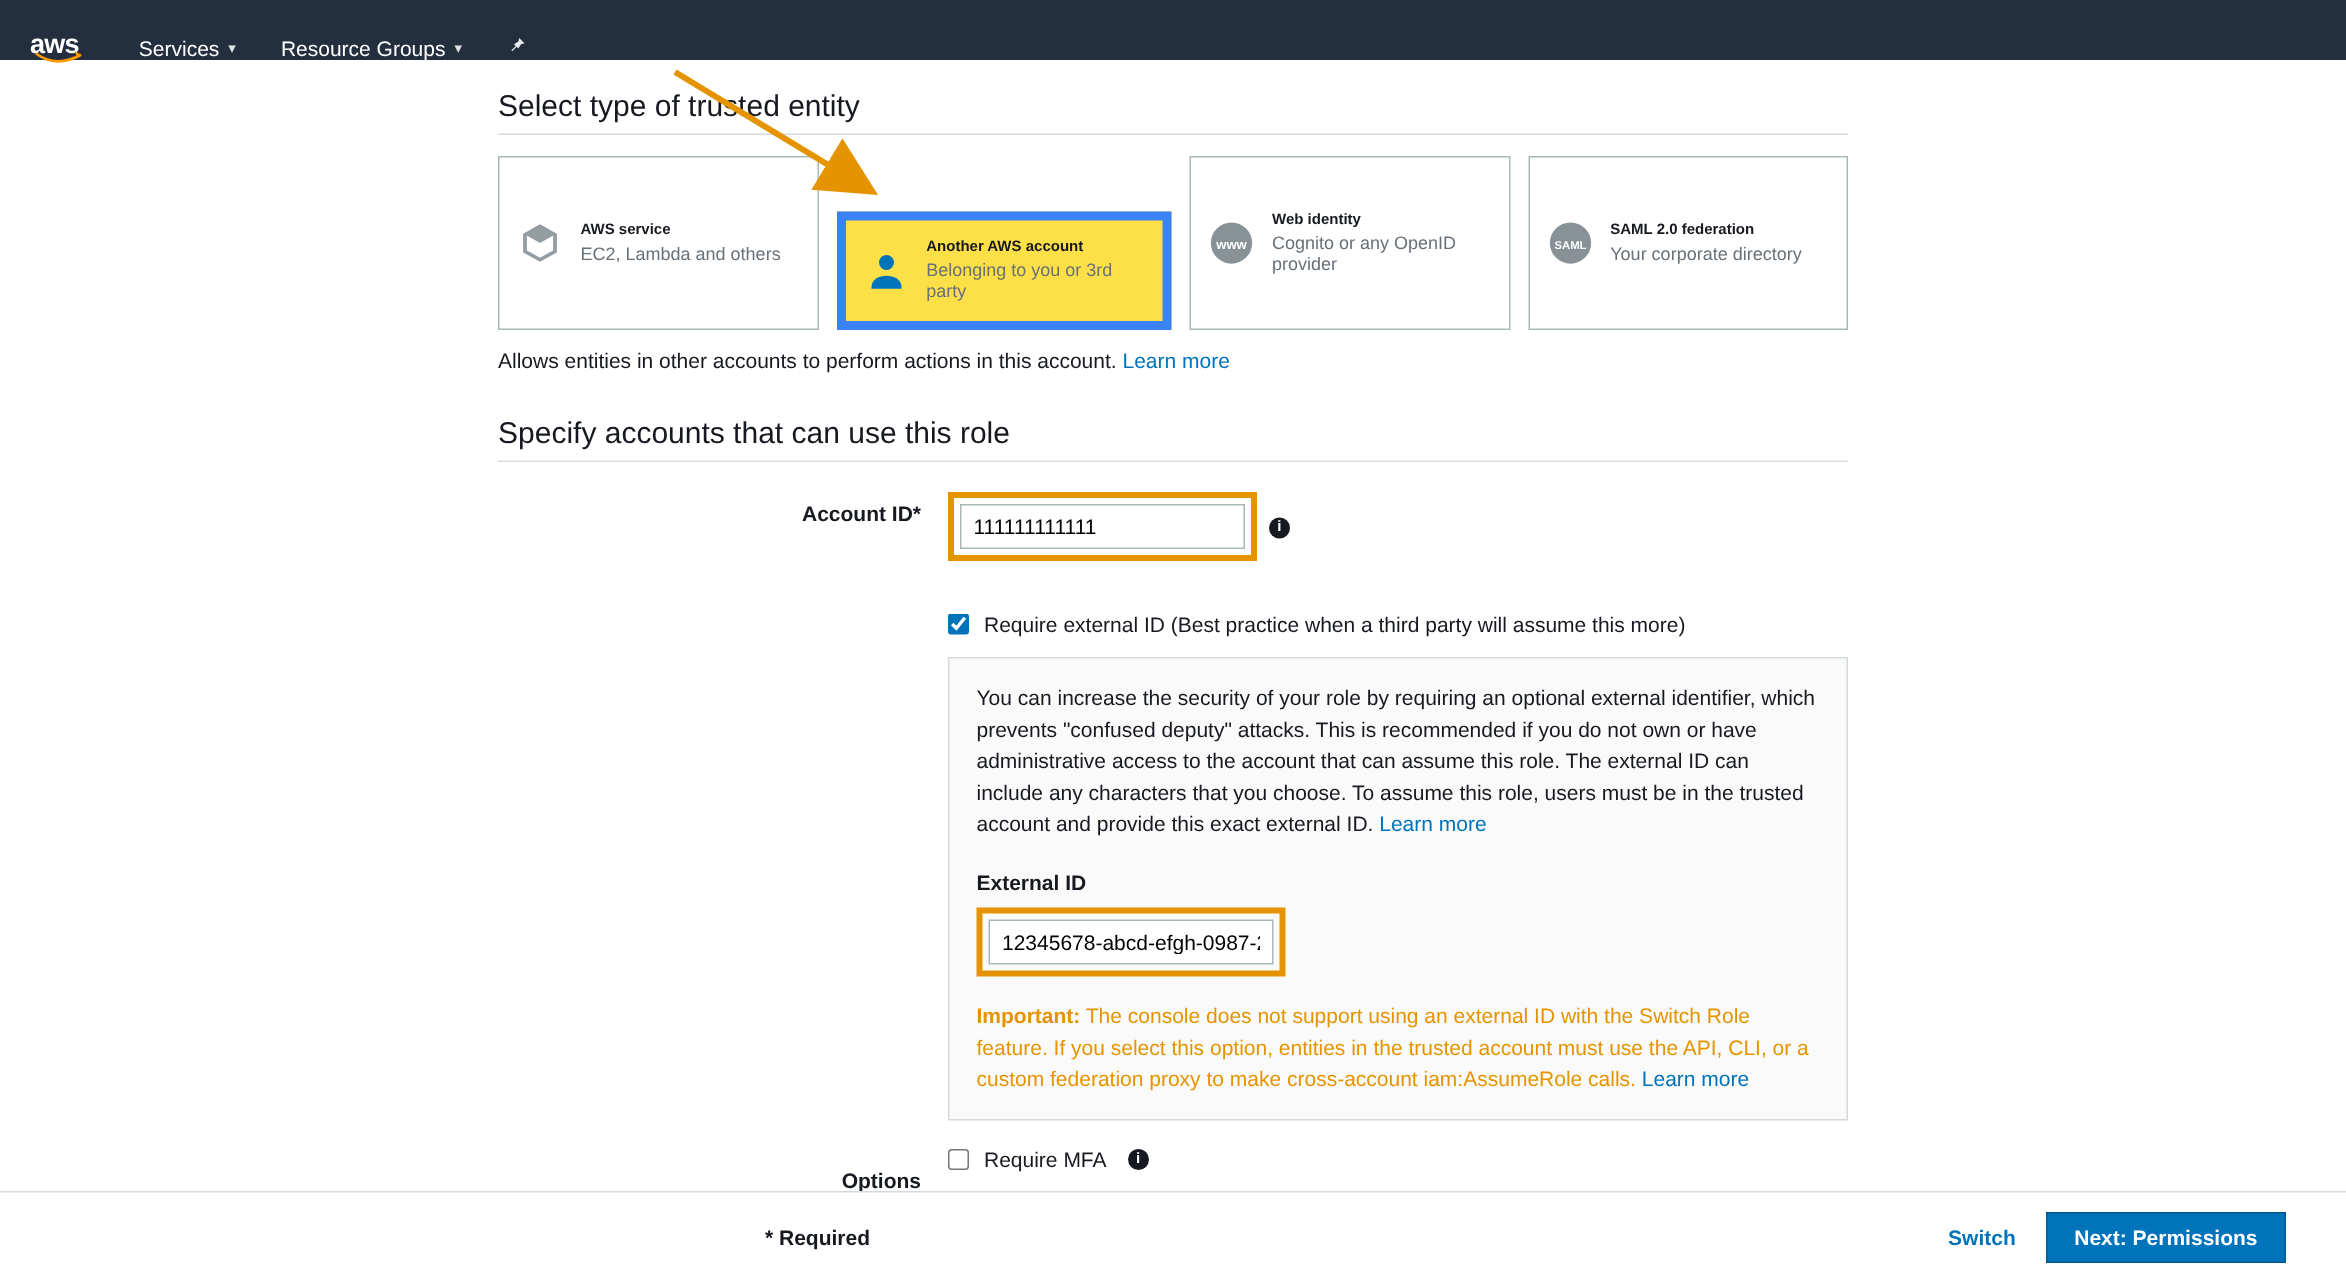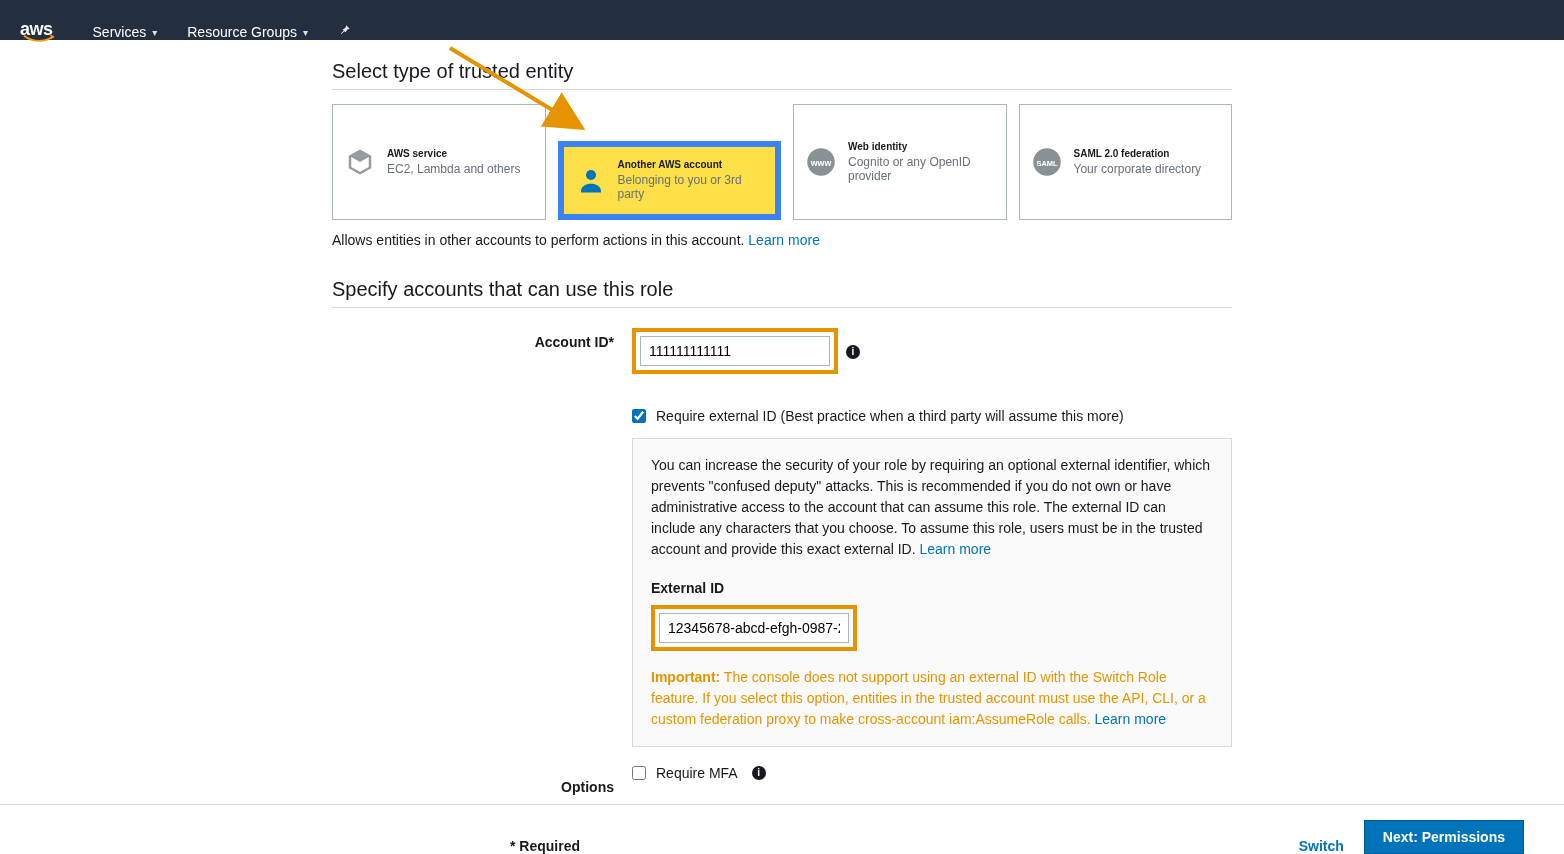--- a/index.html
+++ b/index.html
@@ -54,21 +54,21 @@
 .panel { border: 1px solid #d5dbdb; background: #fafafa; padding: 16px 18px; font-size: 14px; color: #16191f; line-height: 1.5; }
 .panel a { color: #0073bb; text-decoration: none; }
 .panel .ext-label { font-weight: 700; margin-top: 18px; margin-bottom: 6px; display: block; }
 .panel .important { color: #e59400; margin-top: 16px; }
 .panel .important b { font-weight: 700; }
 
 
 .arrow-overlay { position: absolute; pointer-events: none; }
 
 
-.footer { position: fixed; bottom: 0; left: 0; right: 0; border-top: 1px solid #d5dbdb; background: #fff; height: 50px; display: flex; align-items: flex-end; padding: 0 40px 0 0; }
+.footer { position: fixed; bottom: 0; left: 0; right: 0; border-top: 1px solid #d5dbdb; background: #fff; height: 60px; display: flex; align-items: center; padding: 0 40px 0 0; }
 .footer .req { margin-left: 510px; font-weight: 700; font-size: 14px; }
 .footer .spacer { flex: 1; }
 .btn-cancel { color: #0073bb; background: none; border: none; font-size: 14px; font-weight: 700; margin-right: 20px; cursor: pointer; }
 .btn-primary { background: #0073bb; color: #fff; border: 1px solid #005b92; padding: 8px 18px; font-size: 14px; font-weight: 700; cursor: pointer; }
 </style>
 </head>
 <body>
 
 <div class="topnav">
   <div class="logo">

